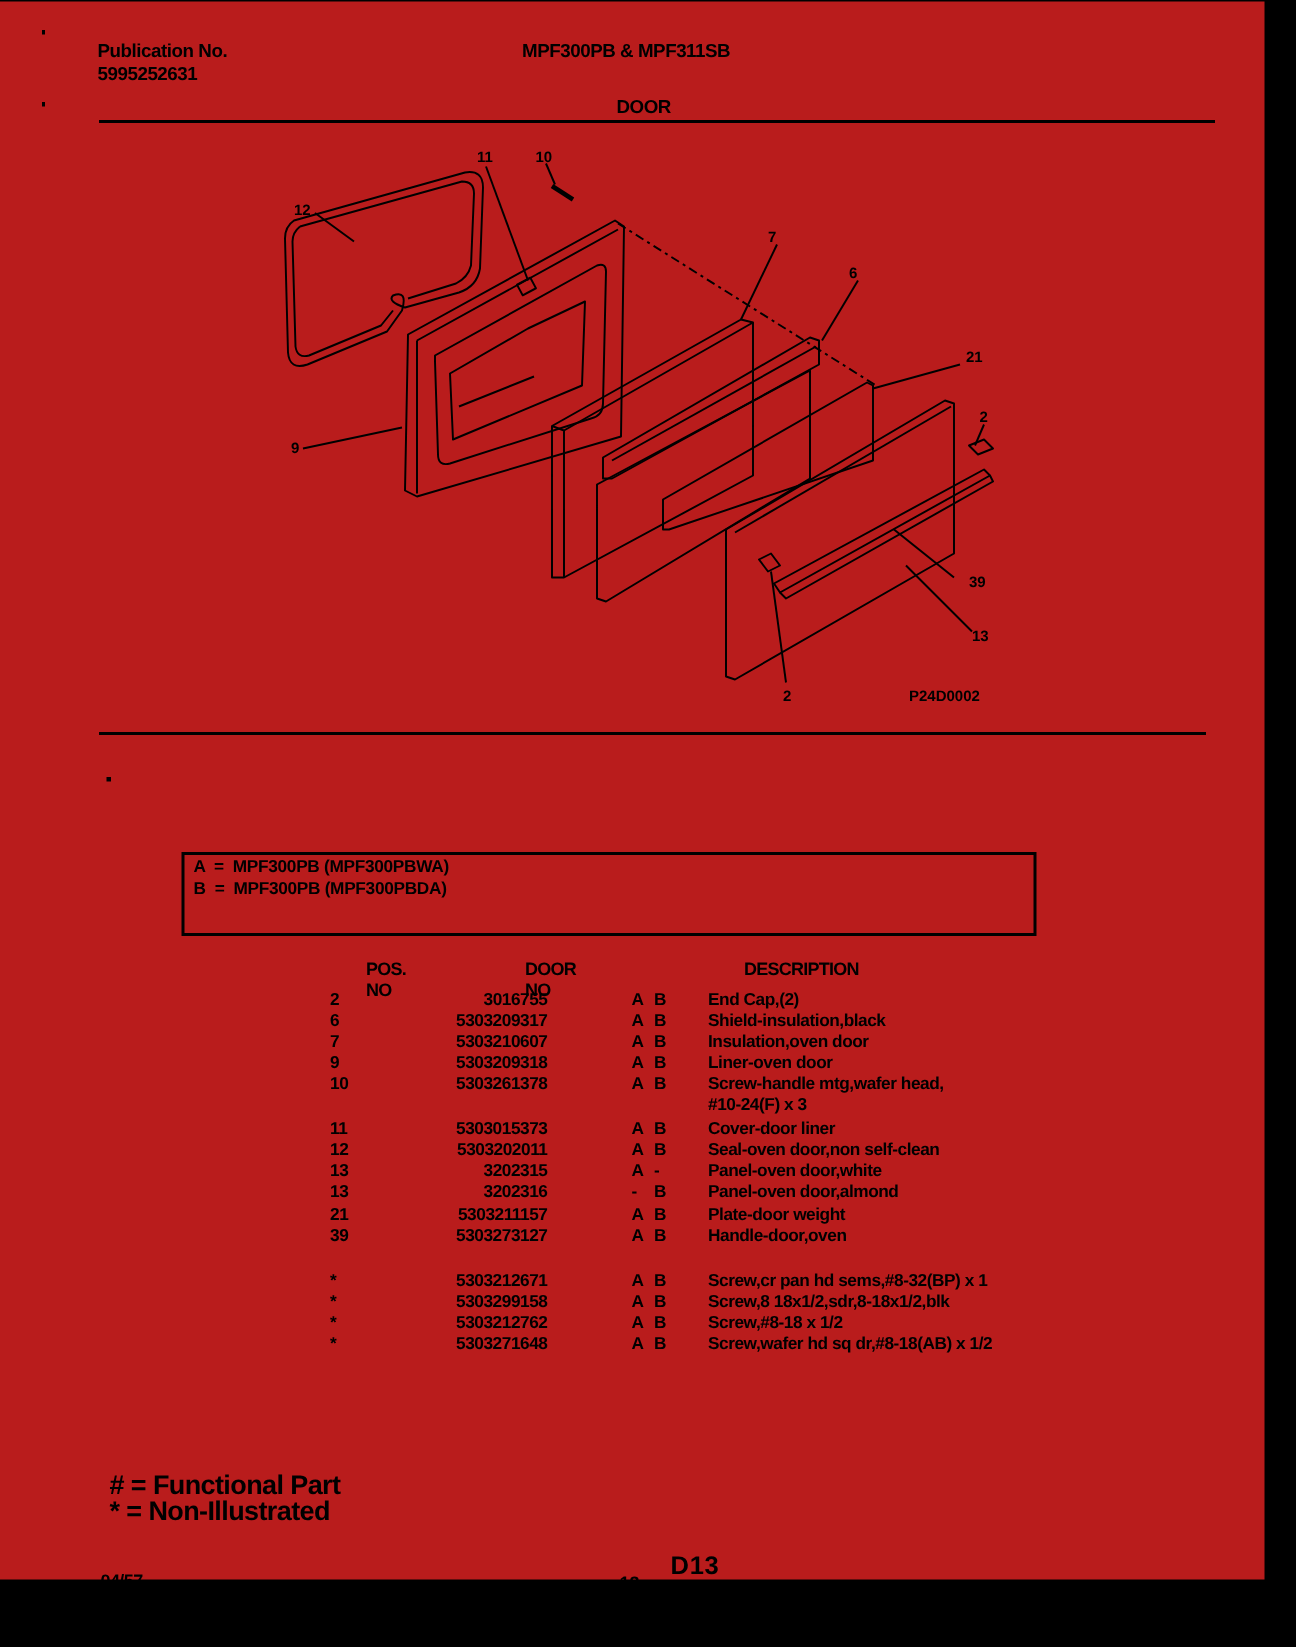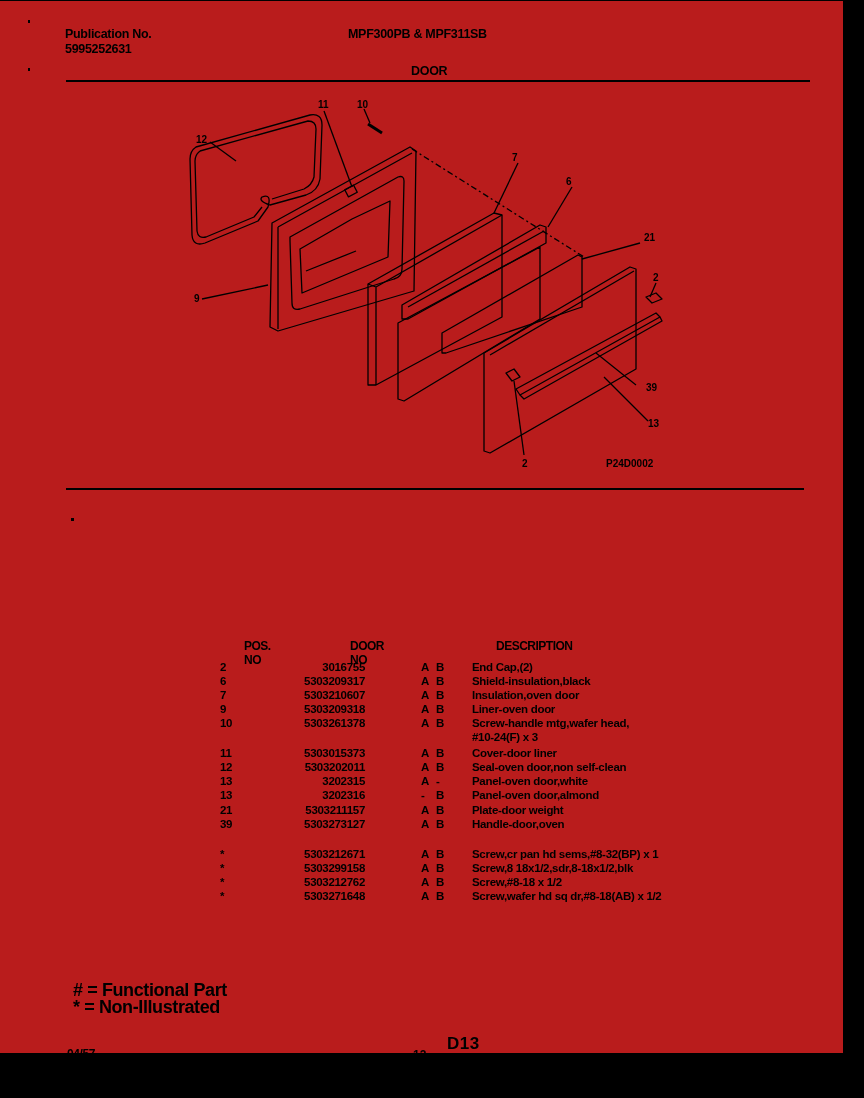--- a/index.html
+++ b/index.html
@@ -115,20 +115,24 @@
       <text x="653" y="280">2</text>
       <text x="646" y="390">39</text>
       <text x="648" y="426">13</text>
       <text x="522" y="466">2</text>
       <text x="606" y="466">P24D0002</text>
     </g>
   </svg>
 
   <div class="rule" style="left:66px; top:487px; width:738px;"></div>
 
+  <div class="legend-box">
+    <div class="legend-line" style="top:2px;">A  =  MPF300PB (MPF300PBWA)</div>
+    <div class="legend-line" style="top:17px;">B  =  MPF300PB (MPF300PBDA)</div>
+  </div>
 
   <div class="table">
     <div class="th" style="left:220px;">POS. NO</div>
     <div class="th" style="left:326px;">DOOR NO</div>
     <div class="th" style="left:472px;">DESCRIPTION</div>
 
     <div class="row" style="top:660px;">
       <span class="c-pos">2</span>
       <span class="c-part">3016755</span>
       <span class="c-a">A</span>

